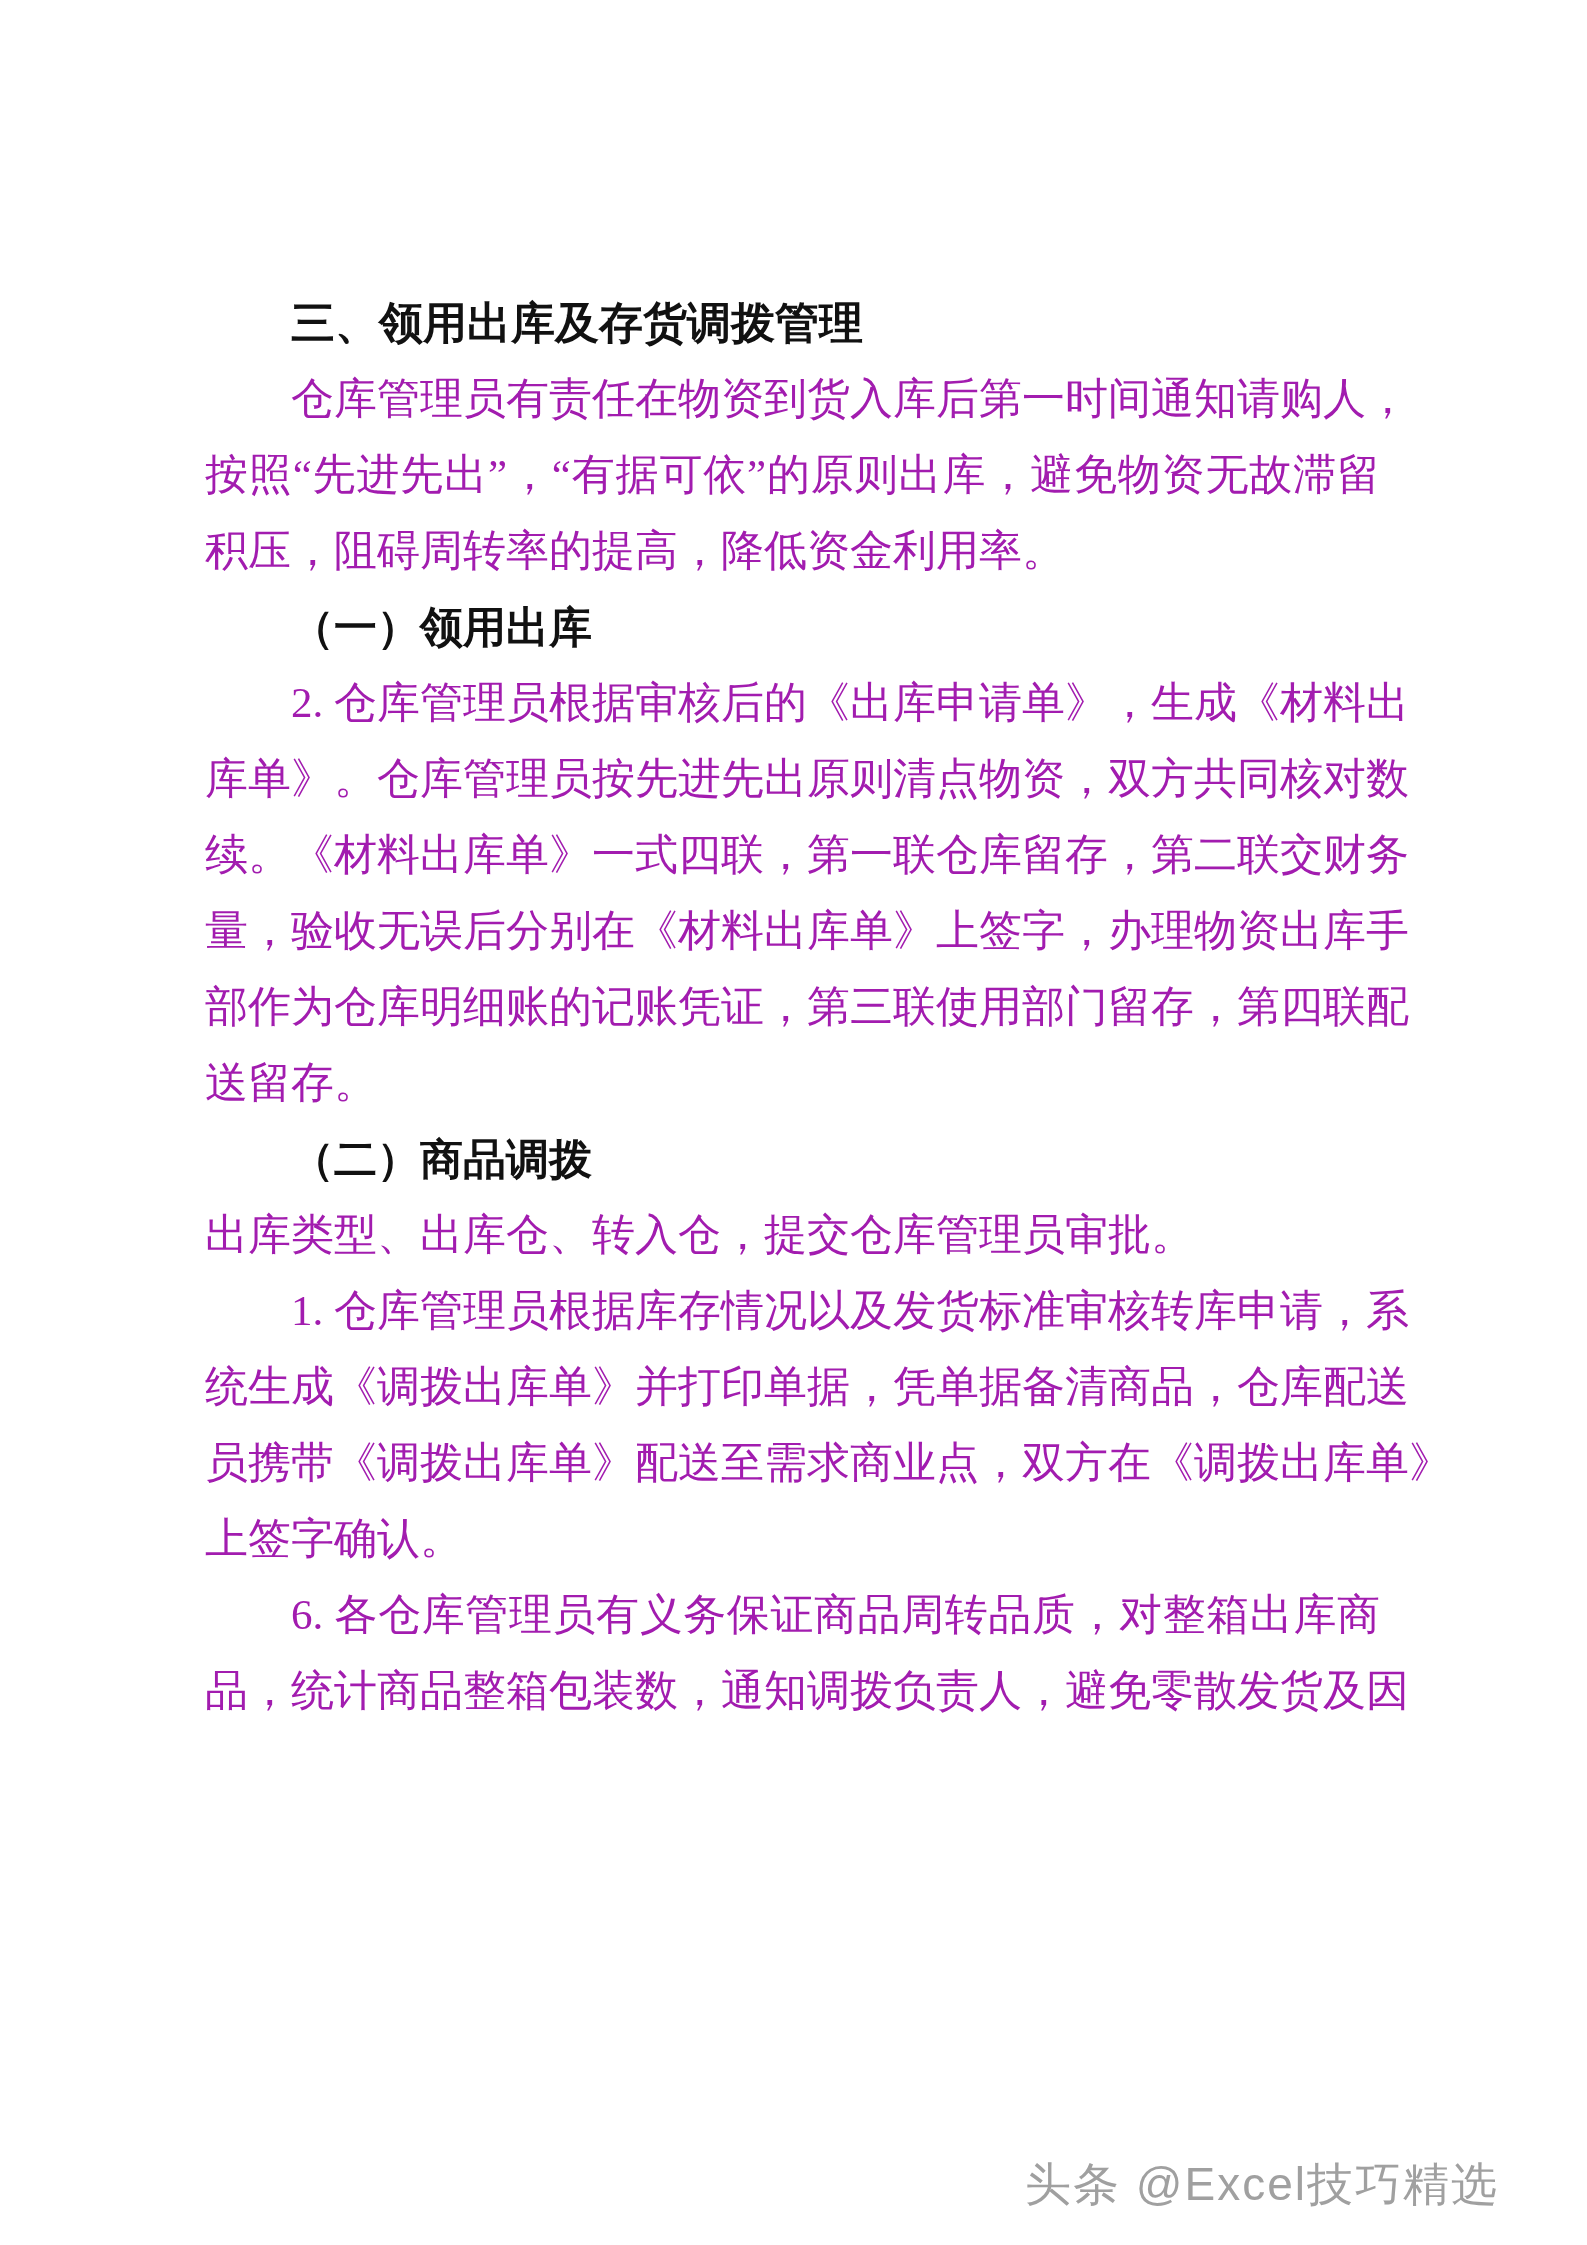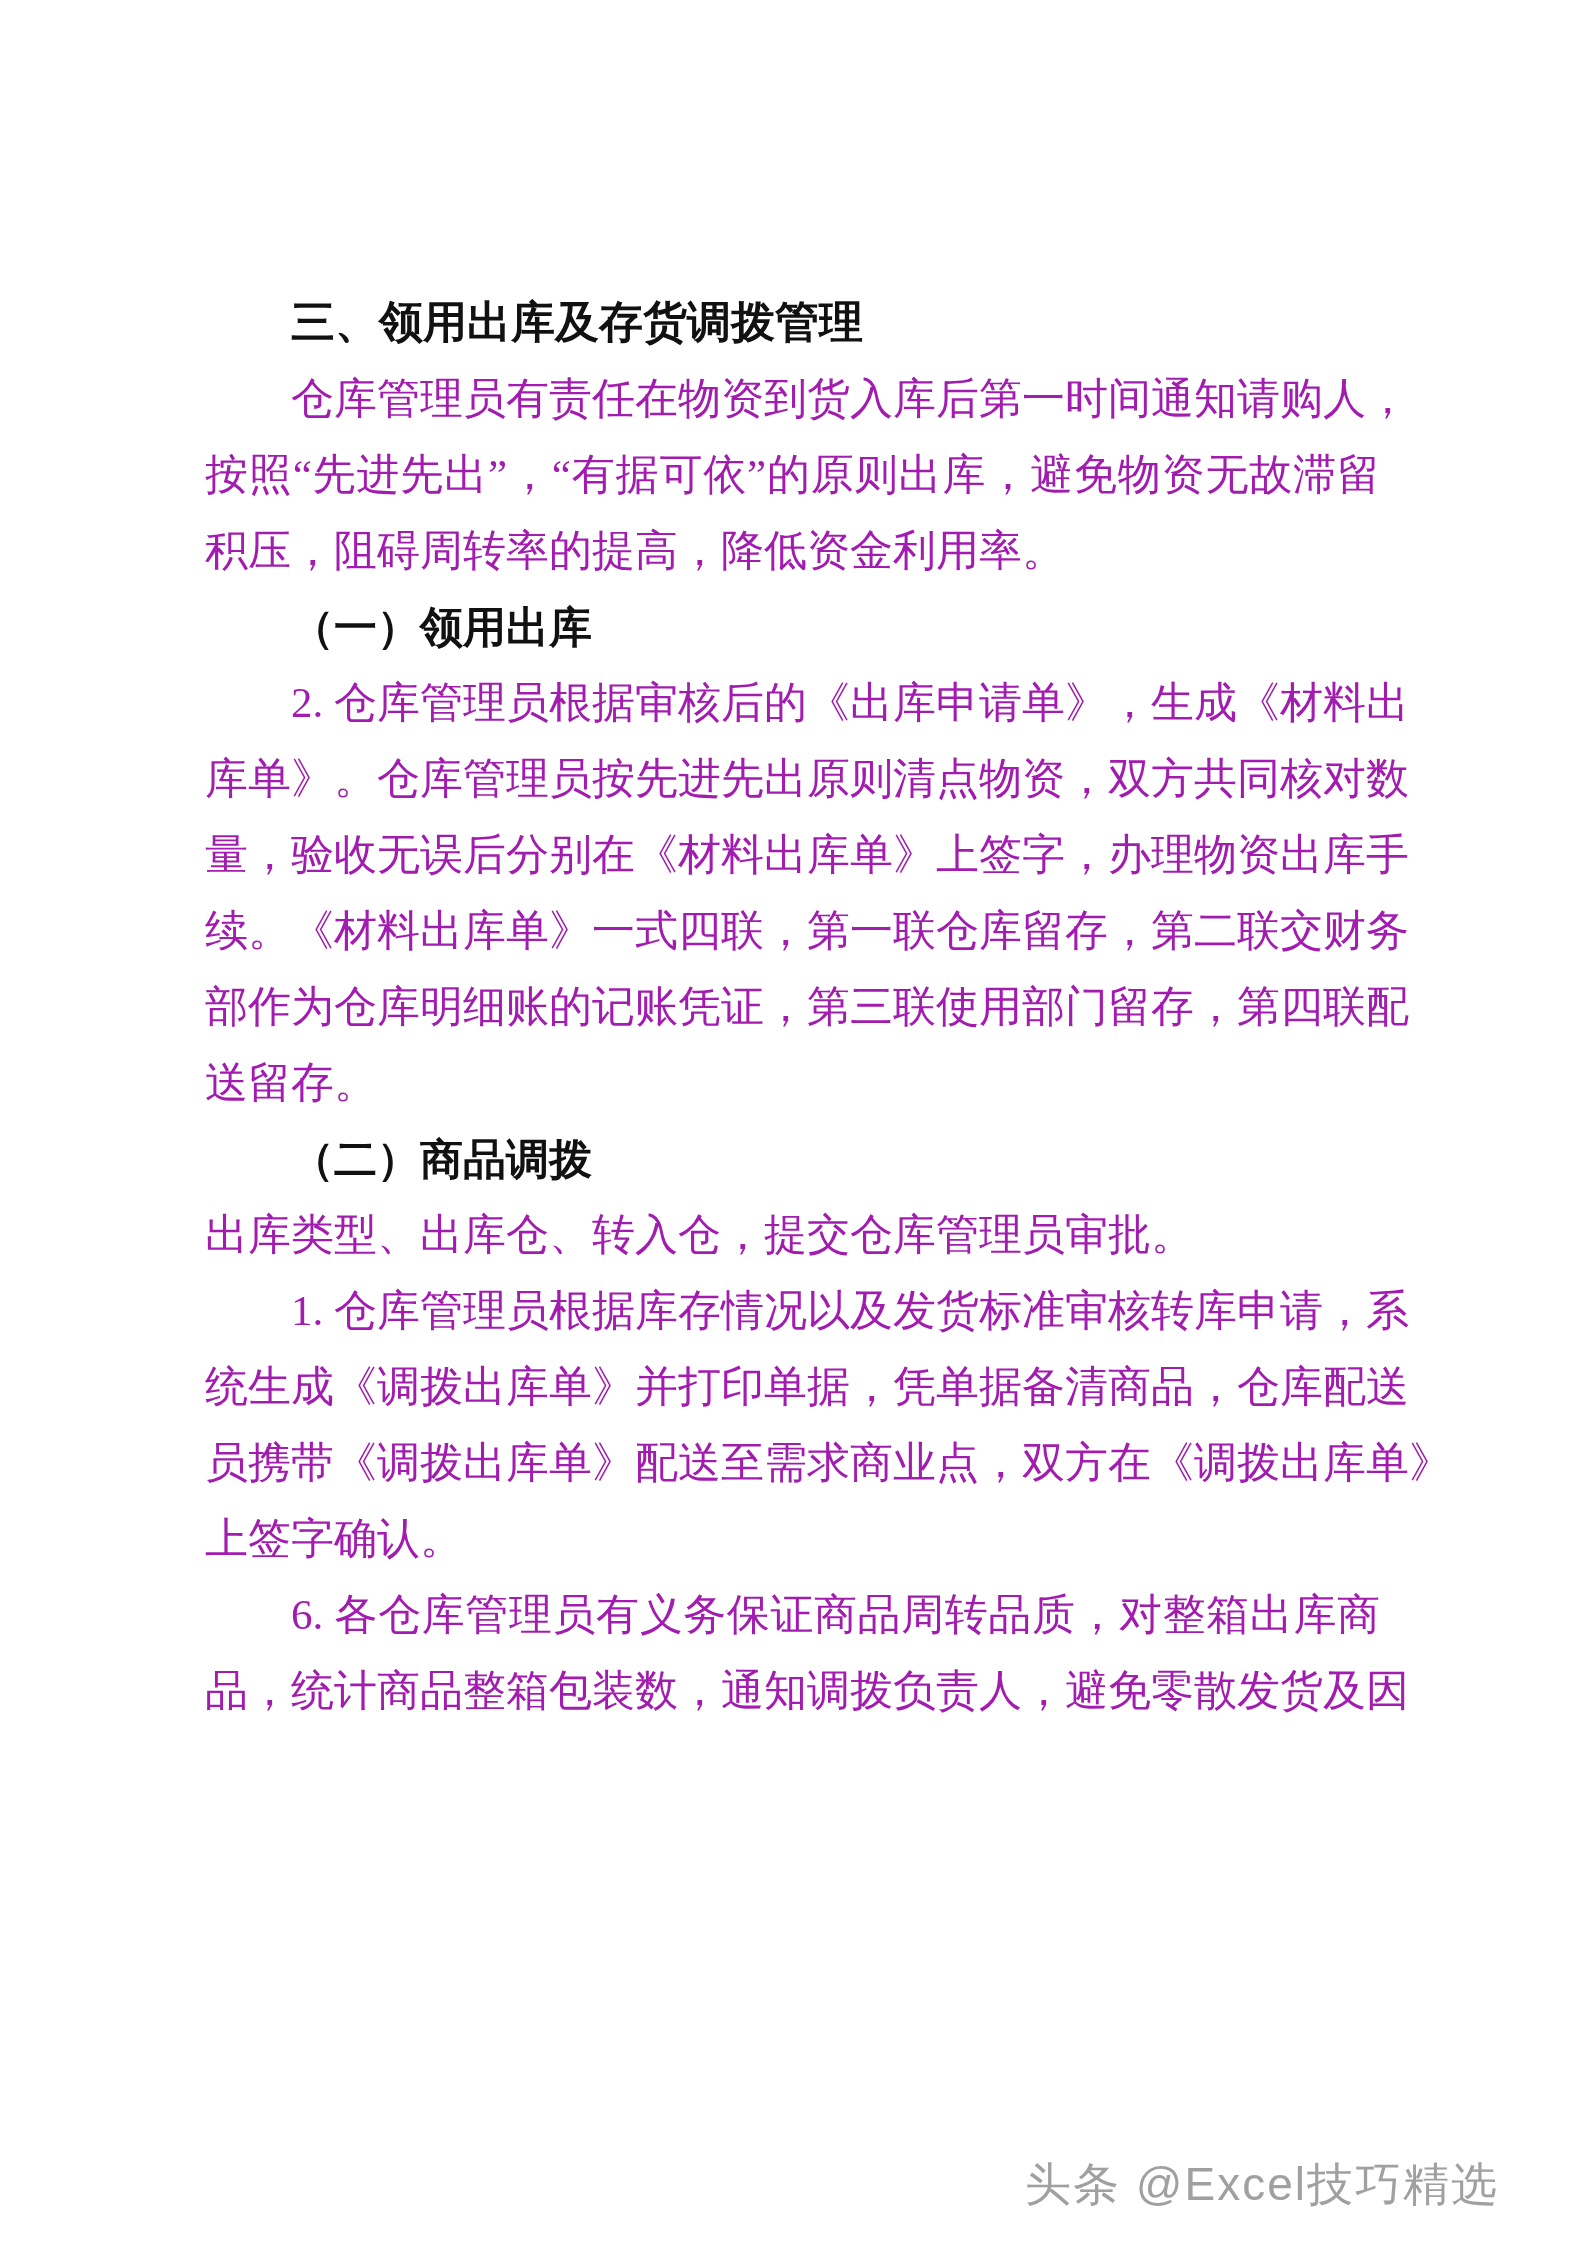--- a/index.html
+++ b/index.html
@@ -33,21 +33,21 @@
     overflow: visible;
     font-family: "Liberation Serif", serif;
   }
   
   .para .line.last { text-align-last: left; }
   
   .para.cont .line.last { text-align-last: justify; }
   
   .para .line.first { text-indent: 86px; }
   .title .line {
-    font-family: Liberation Serif, serif;
+    font-family: Liberation Sans, sans-serif;
     font-weight: bold;
     font-size: 44px;
     text-align: left;
     text-align-last: left;
     text-indent: 86px;
     color: #111111;
   }
   .heading .line {
     font-family: "Liberation Sans", sans-serif;
     font-weight: bold;
@@ -83,22 +83,22 @@
         <div class="line first">仓库管理员有责任在物资到货入库后第一时间通知请购人，</div>
         <div class="line">按照“先进先出”，“有据可依”的原则出库，避免物资无故滞留</div>
         <div class="line last">积压，阻碍周转率的提高，降低资金利用率。</div>
       </div>
       <div class="block heading">
         <div class="line first last">（一）领用出库</div>
       </div>
       <div class="block para">
         <div class="line first">2. 仓库管理员根据审核后的《出库申请单》，生成《材料出</div>
         <div class="line">库单》。仓库管理员按先进先出原则清点物资，双方共同核对数</div>
+        <div class="line">续。《材料出库单》一式四联，第一联仓库留存，第二联交财务</div>
         <div class="line">量，验收无误后分别在《材料出库单》上签字，办理物资出库手</div>
-        <div class="line">续。《材料出库单》一式四联，第一联仓库留存，第二联交财务</div>
         <div class="line">部作为仓库明细账的记账凭证，第三联使用部门留存，第四联配</div>
         <div class="line last">送留存。</div>
       </div>
       <div class="block heading">
         <div class="line first last">（二）商品调拨</div>
       </div>
       <div class="block para">
         <div class="line last">出库类型、出库仓、转入仓，提交仓库管理员审批。</div>
       </div>
       <div class="block para">

